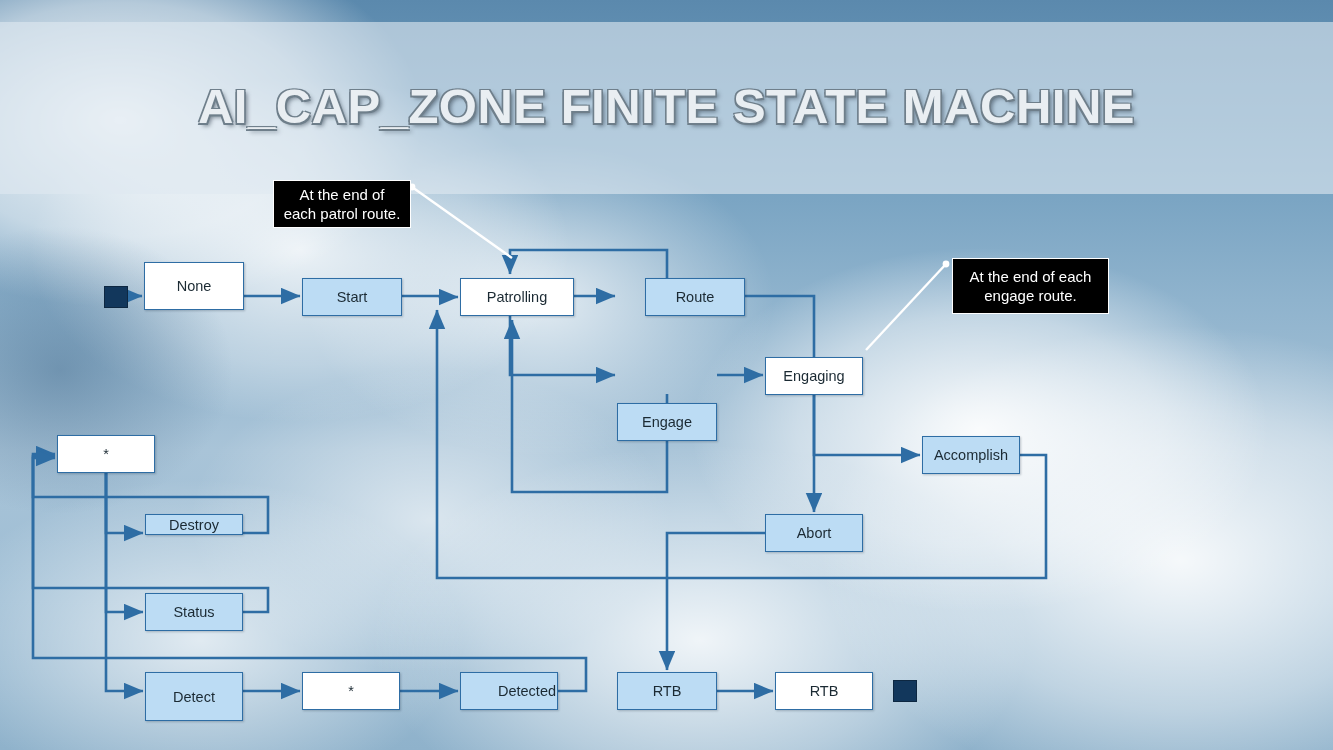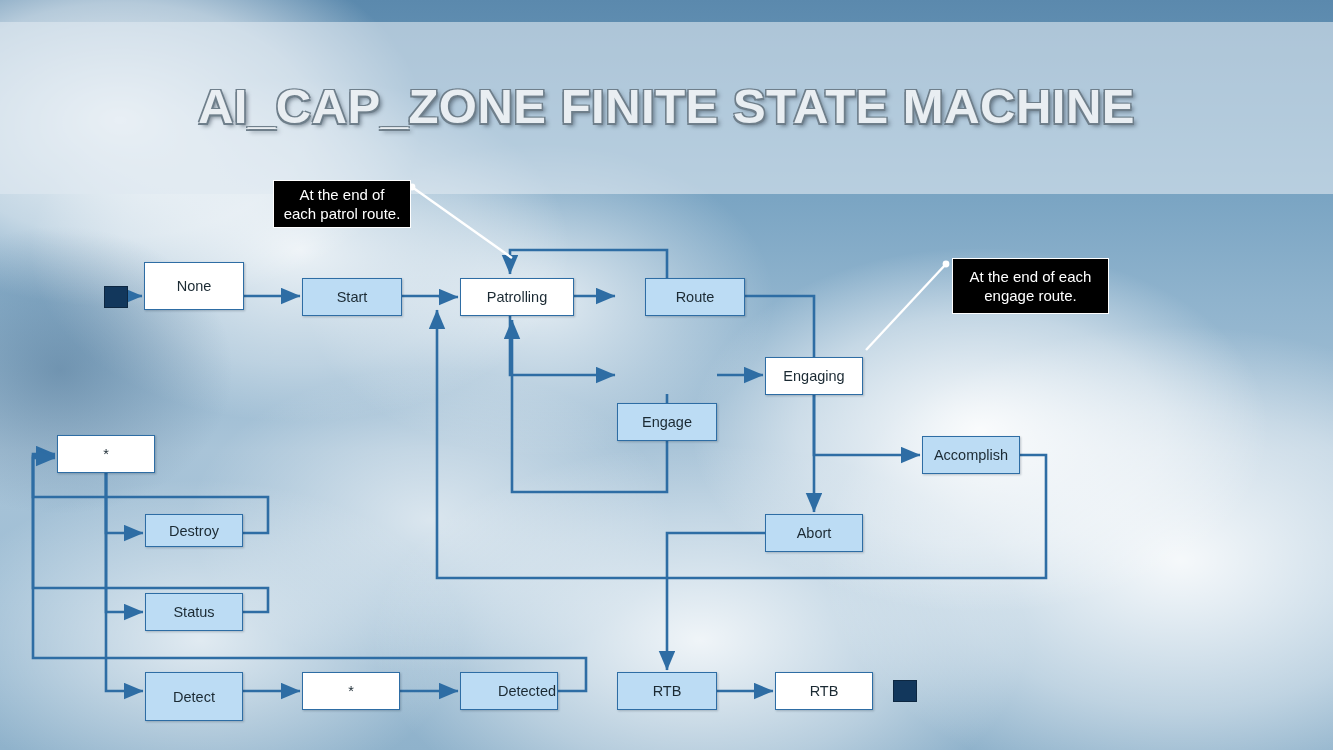--- a/index.html
+++ b/index.html
@@ -192,21 +192,21 @@
     </div>
   <div class="node" style="left:922px;top:436px;width:98px;height:38px;">
       <span>Accomplish</span>
     </div>
   <div class="node" style="left:765px;top:514px;width:98px;height:38px;">
       <span>Abort</span>
     </div>
   <div class="node white" style="left:57px;top:435px;width:98px;height:38px;">
       <span>*</span>
     </div>
-  <div class="node" style="left:145px;top:514px;width:98px;height:33px;">
+  <div class="node" style="left:145px;top:514px;width:98px;height:21px;">
       <span>Destroy</span>
     </div>
   <div class="node" style="left:145px;top:593px;width:98px;height:38px;">
       <span>Status</span>
     </div>
   <div class="node" style="left:145px;top:672px;width:98px;height:49px;">
       <span>Detect</span>
     </div>
   <div class="node white" style="left:302px;top:672px;width:98px;height:38px;">
       <span>*</span>

